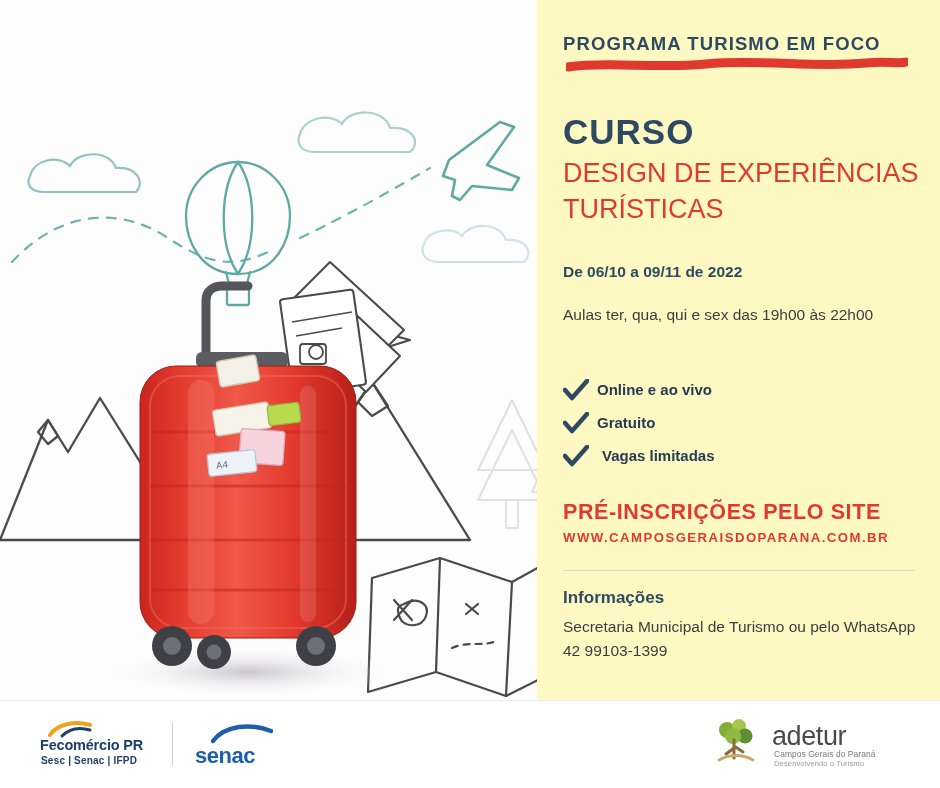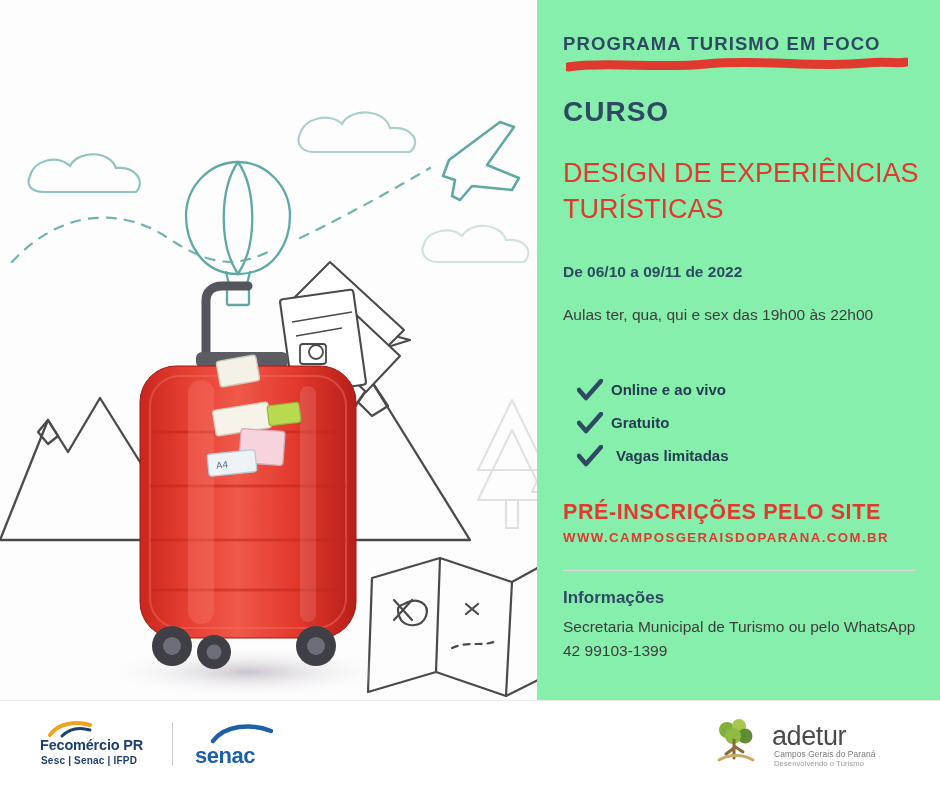--- a/index.html
+++ b/index.html
@@ -24,21 +24,21 @@
     background: #fdfdfd;
     overflow: hidden;
   }
   .illustration svg { display: block; }
 
   
   .panel {
     position: absolute;
     left: 537px; top: 0;
     width: 403px; height: 700px;
-    background: #86efac;
+    background: #fef9c3;
     z-index: 4;
   }
   .panel-inner {
     position: absolute;
     left: 0; top: 0;
     width: 403px; height: 700px;
     padding: 0;
   }
 
   .prog-title {
@@ -51,22 +51,22 @@
     white-space: nowrap;
   }
   .underline-brush {
     position: absolute;
     left: 29px; top: 56px;
     width: 342px; height: 16px;
   }
 
   .curso {
     position: absolute;
-    left: 26px; top: 96px;
-    font-size: 28px;
+    left: 26px; top: 112px;
+    font-size: 35px;
     font-weight: bold;
     letter-spacing: 1px;
     color: #2e4a63;
   }
   .course-name {
     position: absolute;
     left: 26px; top: 155px;
     width: 375px;
     font-size: 27px;
     line-height: 1.35;
@@ -85,21 +85,21 @@
     position: absolute;
     left: 26px; top: 303px;
     width: 355px;
     font-size: 15.5px;
     line-height: 1.55;
     color: #3d3d3d;
   }
 
   .bullets {
     position: absolute;
-    left: 40px; top: 373px;
+    left: 26px; top: 373px;
     width: 360px;
   }
   .bullet {
     display: flex;
     align-items: center;
     height: 33px;
   }
   .bullet .check {
     width: 34px;
     display: flex;

